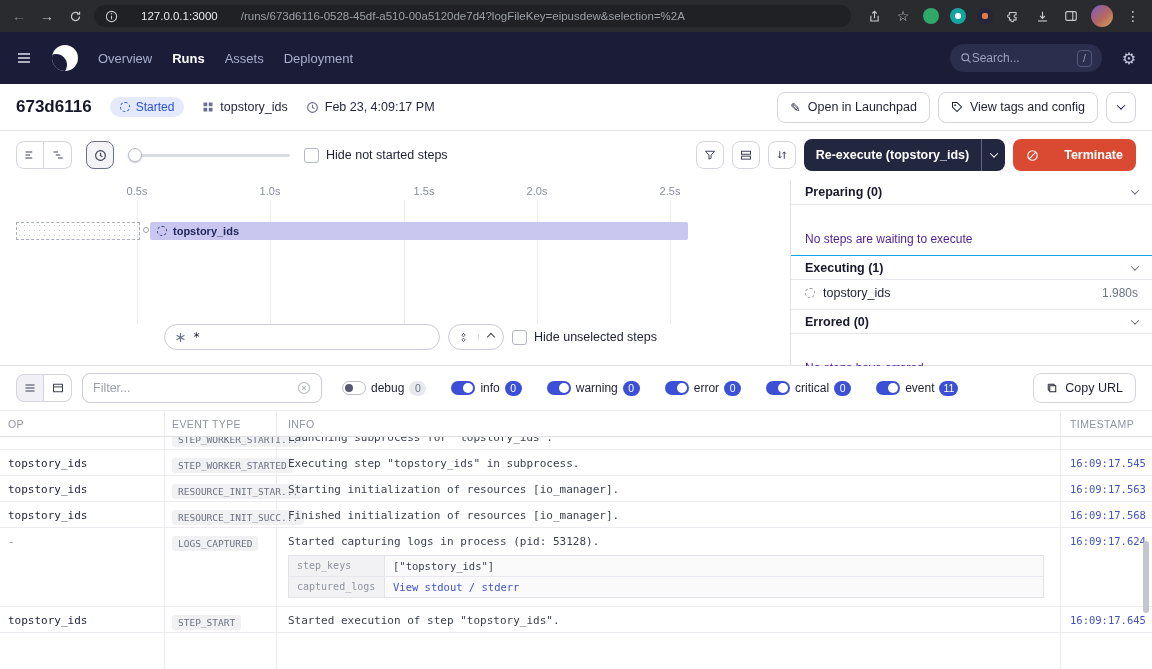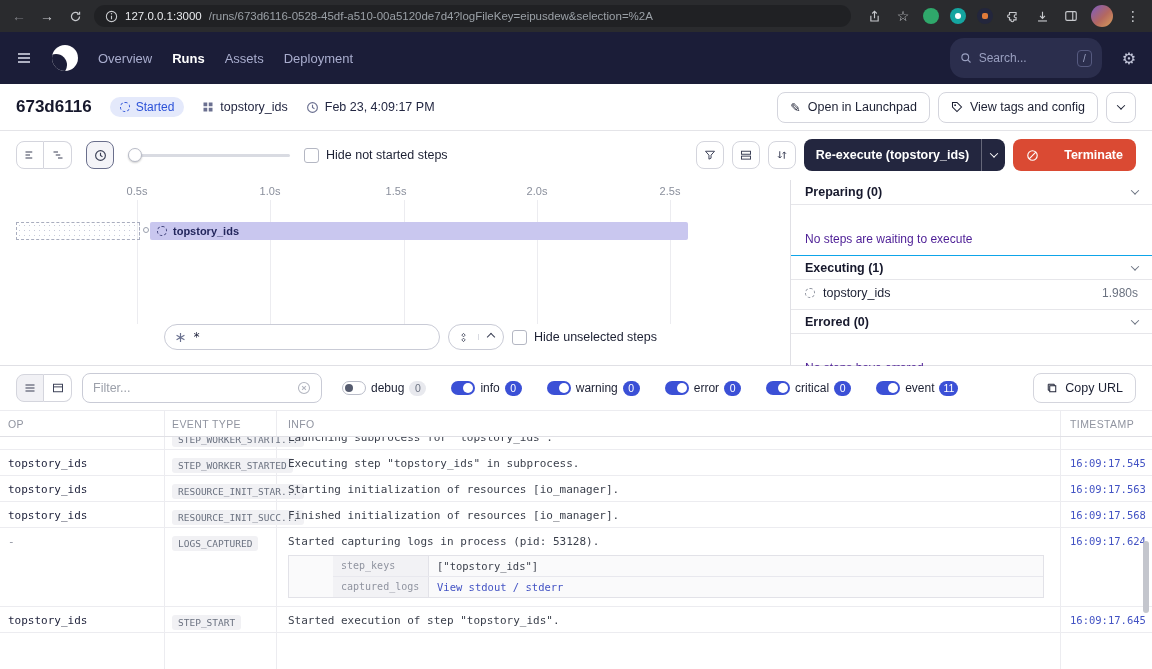--- a/index.html
+++ b/index.html
@@ -4,40 +4,40 @@
 <style>
   * { margin:0; padding:0; box-sizing:border-box; }
   body { font-family:"Liberation Sans","DejaVu Sans",sans-serif; background:#fff; }
   .screen { position:relative; width:1152px; height:669px; background:#fff; overflow:hidden; }
   svg { display:block; }
 
   
   .browser-bar { height:32px; background:#2a2b2e; display:flex; align-items:center; padding:0 10px; gap:10px; color:#c7c9cd; }
   .bicon { width:18px; height:18px; display:flex; align-items:center; justify-content:center; font-size:14px; color:#c7c9cd; }
   .bicon.dim { color:#7c7e83; }
-  .url-pill { flex:1; max-width:760px; height:22px; background:#202124; border-radius:11px; display:flex; align-items:center; gap:7px; padding:0 11px; font-size:11.5px; white-space:nowrap; overflow:hidden; }
+  .url-pill { flex:1; max-width:760px; height:22px; background:#202124; border-radius:11px; display:flex; align-items:center; gap:23px; padding:0 11px; font-size:11.5px; white-space:nowrap; overflow:hidden; }
   .url-host { color:#e8eaed; }
   .url-path { color:#9aa0a6; overflow:hidden; text-overflow:ellipsis; }
   .bright { display:flex; align-items:center; gap:11px; margin-left:4px; }
   .ext-dot { width:16px; height:16px; border-radius:50%; }
   .ext-green { background:#2fa86b; }
   .ext-teal { background:#15a5a0; position:relative; }
   .ext-teal::after { content:""; position:absolute; left:5px; top:5px; width:6px; height:6px; border-radius:50%; background:#fff; }
   .ext-dark { background:#23263c; position:relative; }
   .ext-dark::after { content:""; position:absolute; left:5px; top:5px; width:6px; height:6px; border-radius:2px; background:#e07b39; }
   .avatar { width:22px; height:22px; border-radius:50%; background:linear-gradient(135deg,#7b5cc6 0%,#b4685f 55%,#d9a05a 100%); }
 
   
   .app-header { height:52px; background:var(--header-bg,#1b1d38); display:flex; align-items:center; padding:0 16px; gap:20px; }
   .hamburger { color:#dfe1ee; }
   .logo { width:26px; height:26px; border-radius:50%; background:#fff; position:relative; overflow:hidden; }
   .logo::after { content:""; position:absolute; left:-7px; top:9px; width:22px; height:22px; border-radius:50%; background:var(--header-bg,#1b1d38); }
   .nav-item { font-size:13px; color:#a9adce; cursor:pointer; }
   .nav-item.active { color:#fff; font-weight:700; }
-  .search-pill { margin-left:auto; width:152px; height:40px; background:#2b2e4d; border-radius:14px; display:flex; align-items:center; gap:7px; padding:0 10px; color:#9aa0c0; }
+  .search-pill { margin-left:auto; width:152px; height:28px; background:#2b2e4d; border-radius:14px; display:flex; align-items:center; padding:0 10px; color:#9aa0c0; }
   .search-pill input { flex:1; min-width:0; background:transparent; border:none; outline:none; color:#cdd0e4; font-size:12px; }
   .search-pill input::placeholder { color:#9aa0c0; }
   .slash-key { border:1px solid #565a80; border-radius:4px; padding:0 5px; font-size:10px; line-height:15px; color:#9aa0c0; }
   .gear { font-size:16px; color:#c3c6da; }
 
   
   .run-header { height:47px; border-bottom:1px solid #e4e4e8; display:flex; align-items:center; padding:0 16px; gap:18px; background:#fff; }
   .run-id { font-size:17px; font-weight:700; color:#16182c; }
   .status-badge { display:flex; align-items:center; gap:6px; background:var(--started-bg,#e4e9fb); color:var(--started-text,#2b51d8); border-radius:12px; padding:3px 10px; font-size:12px; }
   .spinner { width:10px; height:10px; border:1.6px dashed var(--started-text,#2b51d8); border-radius:50%; }
@@ -118,21 +118,21 @@
   .lheader > div:nth-child(3){ padding-left:12px; } .lheader > div:nth-child(4){ padding-left:10px; }
   .lrow { display:grid; grid-template-columns:164px 112px 784px 92px; border-bottom:1px solid #ececf0; position:relative; z-index:1; min-height:26px; }
   .lrow.partial { height:13px; overflow:hidden; min-height:0; }
   .lrow.partial > div { margin-top:-13px; }
   .c-op { padding:7px 8px 0; font-family:"DejaVu Sans Mono",monospace; font-size:11px; color:#23263f; }
   .c-ev { padding:5px 8px 0; }
   .ebadge { display:inline-block; background:#f1f1f4; color:#6b7280; font-family:"DejaVu Sans Mono",monospace; font-size:9.5px; padding:2px 6px; border-radius:3px; white-space:nowrap; }
   .c-info { padding:7px 12px 0; font-family:"DejaVu Sans Mono",monospace; font-size:11px; color:#3a3f4b; }
   .c-ts { padding:7px 10px 0; font-family:"DejaVu Sans Mono",monospace; font-size:10.5px; color:var(--link-blue,#4353c4); cursor:pointer; }
   .meta-table { margin:7px 0 8px; width:756px; border:1px solid #e2e2e8; background:#fafafb; }
-  .mrow { display:flex; border-bottom:1px solid #e8e8ee;margin-left:44px; }
+  .mrow { display:flex; border-bottom:1px solid #e8e8ee; }
   .mrow:last-child { border-bottom:none; }
   .mkey { width:96px; padding:4px 8px; color:#9094a0; font-family:"DejaVu Sans Mono",monospace; font-size:10px; background:#f2f2f5; border-right:1px solid #e2e2e8; }
   .mval { padding:4px 8px; font-family:"DejaVu Sans Mono",monospace; font-size:10.5px; color:#3a3f4b; }
   .mval.link { color:var(--link-blue,#4353c4); cursor:pointer; }
   .scroll-thumb { position:absolute; right:3px; top:130px; width:6px; height:72px; background:#c4c6cd; border-radius:3px; z-index:3; cursor:pointer; }
 </style>
 </head>
 <body>
 
 <div class="screen">
@@ -325,21 +325,21 @@
 
   <div class="main-split">
     <div class="gantt-pane">
       <div class="gridline" style="left:137px"></div>
       <div class="gridline" style="left:270px"></div>
       <div class="gridline" style="left:404px"></div>
       <div class="gridline" style="left:537px"></div>
       <div class="gridline" style="left:670px"></div>
       <span class="tick" style="left:137px">0.5s</span>
       <span class="tick" style="left:270px">1.0s</span>
-      <span class="tick" style="left:396px">1.5s</span>
+      <span class="tick" style="left:424px">1.5s</span>
       <span class="tick" style="left:537px">2.0s</span>
       <span class="tick" style="left:670px">2.5s</span>
       <div class="phantom"></div>
       <div class="node-dot"></div>
       <div class="step-bar">
         <span class="spinner navy"></span>
         <span class="lbl">topstory_ids</span>
       </div>
       <div class="gantt-footer">
         <div class="sel-input">

